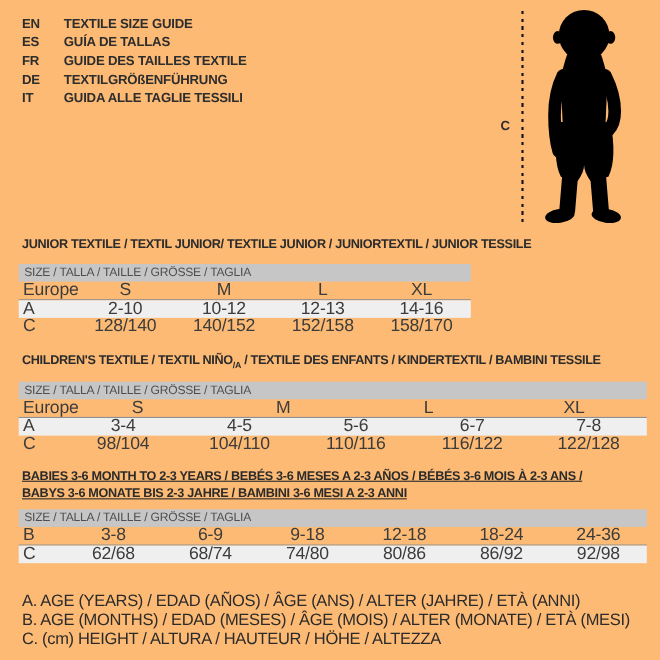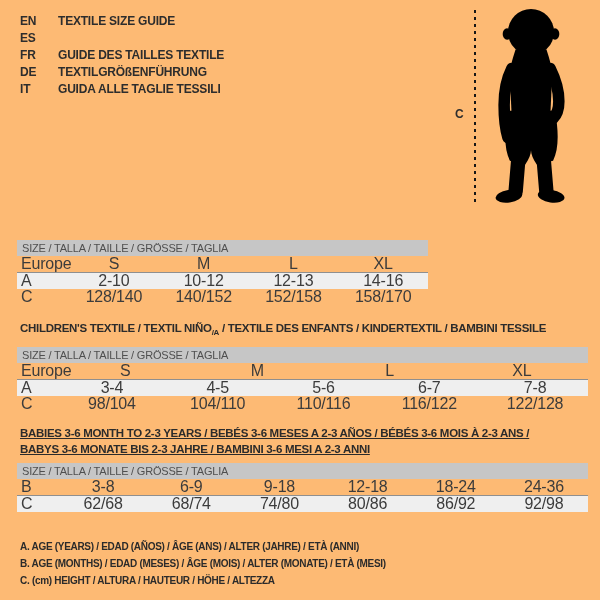--- a/index.html
+++ b/index.html
@@ -43,35 +43,36 @@
   .trow.first { border-bottom:1px solid #8f8f8f; }
   .trow.alt { background:#efefef; }
   .tlabel { padding-left:4px; box-sizing:border-box; }
   .tbl-junior .tlabel { width:52px; }
   .tbl-children .tlabel { width:42px; }
   .tbl-babies .tlabel { width:42px; }
   .tcell { flex:1; text-align:center; }
 
   
   .footnotes { position:absolute; left:20px; top:538px; }
-  .footnote { height:17px; line-height:17px; font-size:10px; font-weight:700;
+  .footnote { height:17px; line-height:17px; font-size:15px; font-weight:400;
               letter-spacing:-0.3px; color:#2b2b2b; white-space:nowrap; }
 </style>
 </head>
 <body>
 
 <div class="page">
 
   <div class="langs">
     <div class="lang-row">
       <span class="lang-code">EN</span>
       <span class="lang-title">TEXTILE SIZE GUIDE</span>
     </div>
     <div class="lang-row">
       <span class="lang-code">ES</span>
+      <span class="lang-title">GUÍA DE TALLAS</span>
     </div>
     <div class="lang-row">
       <span class="lang-code">FR</span>
       <span class="lang-title">GUIDE DES TAILLES TEXTILE</span>
     </div>
     <div class="lang-row">
       <span class="lang-code">DE</span>
       <span class="lang-title">TEXTILGRÖßENFÜHRUNG</span>
     </div>
     <div class="lang-row">
@@ -91,20 +92,21 @@
       <path d="M30,66 C24,78 22,92 22,104 C22,116 23,128 26,138" fill="none" stroke="#000000" stroke-width="12" stroke-linecap="round"></path>
       <path d="M70,66 C76,78 79,90 79,100 C79,108 77,114 73,118" fill="none" stroke="#000000" stroke-width="12" stroke-linecap="round"></path>
       <path d="M26,110 C22,132 22,150 28,162 L44,166 C48,160 50,155 50,151 C50,155 52,160 56,166 L73,162 C79,150 79,132 75,110 Z"></path>
       <path d="M37,158 L34,194" fill="none" stroke="#000000" stroke-width="15" stroke-linecap="round"></path>
       <path d="M63,158 L66,194" fill="none" stroke="#000000" stroke-width="15" stroke-linecap="round"></path>
       <ellipse cx="27" cy="199" rx="14" ry="6.5" transform="rotate(-8 27 199)"></ellipse>
       <ellipse cx="71" cy="199" rx="14" ry="6.5" transform="rotate(8 71 199)"></ellipse>
     </g>
   </svg>
 
+  <div class="sec-title title-junior">JUNIOR TEXTILE / TEXTIL JUNIOR/ TEXTILE JUNIOR / JUNIORTEXTIL / JUNIOR TESSILE</div>
   <div class="sizetable tbl-junior">
     <div class="thead">SIZE / TALLA / TAILLE / GRÖSSE / TAGLIA</div>
     <div class="trow first">
       <span class="tlabel">Europe</span>
       <span class="tcell">S</span>
       <span class="tcell">M</span>
       <span class="tcell">L</span>
       <span class="tcell">XL</span>
     </div>
     <div class="trow alt">

